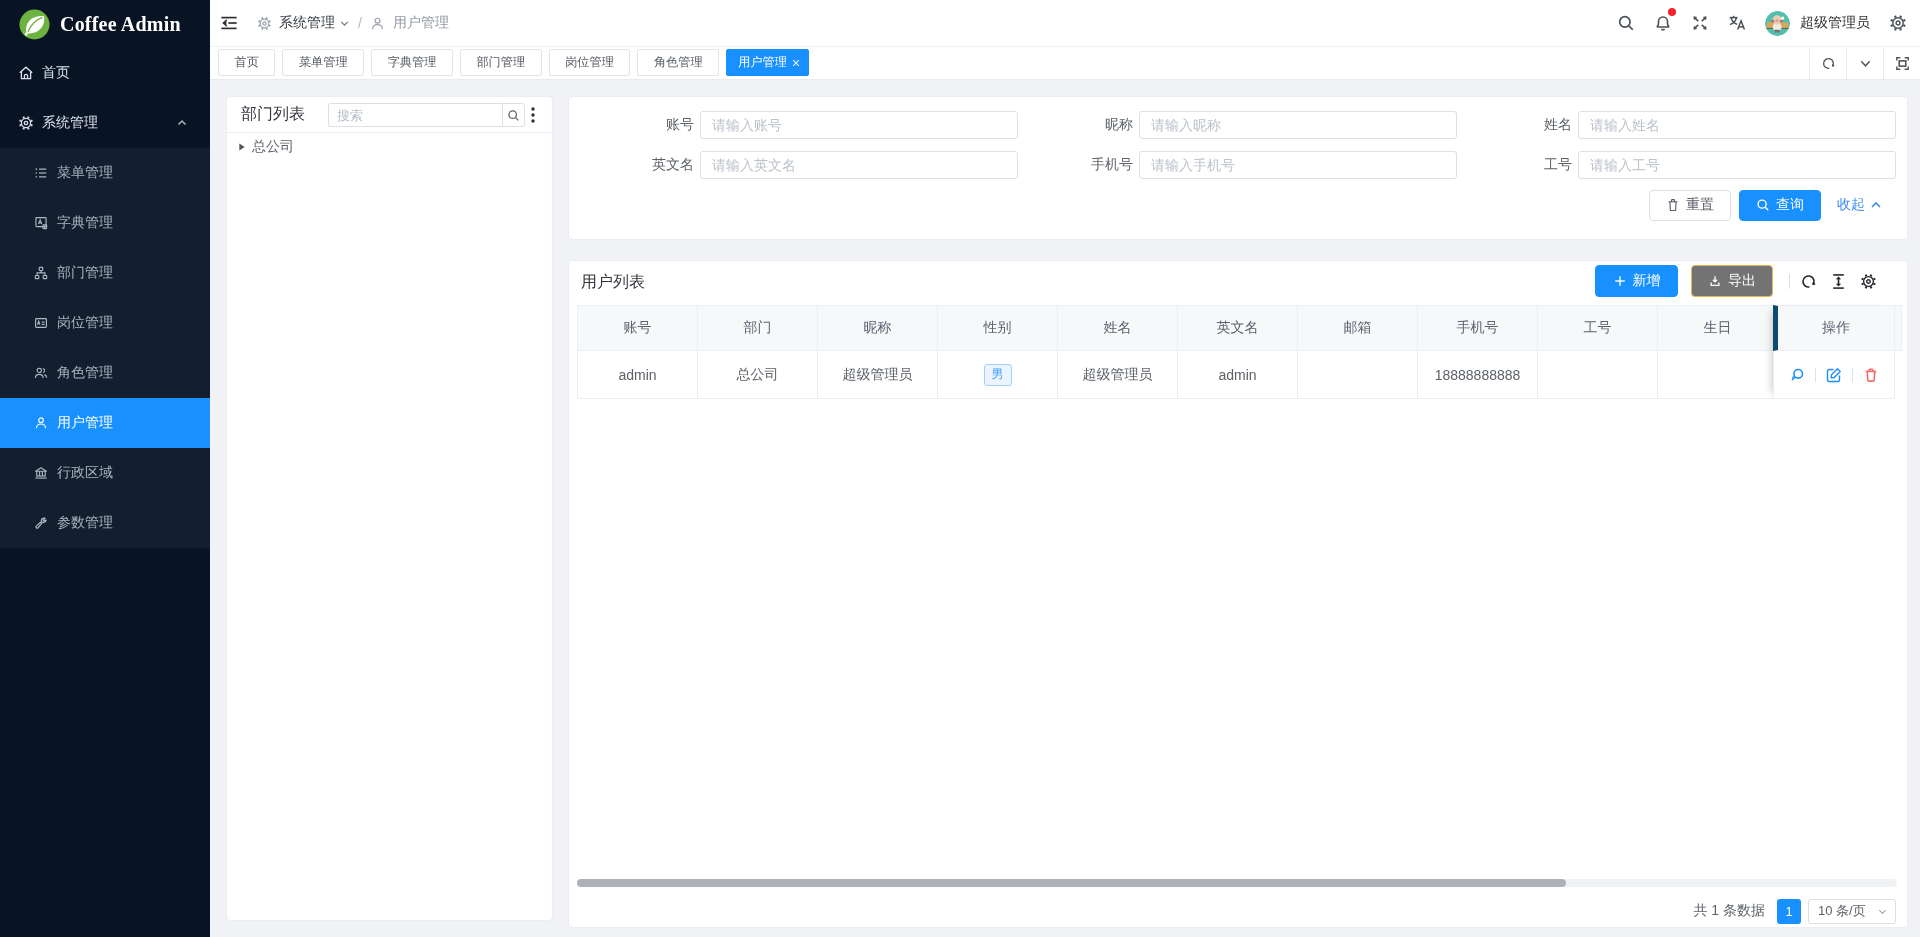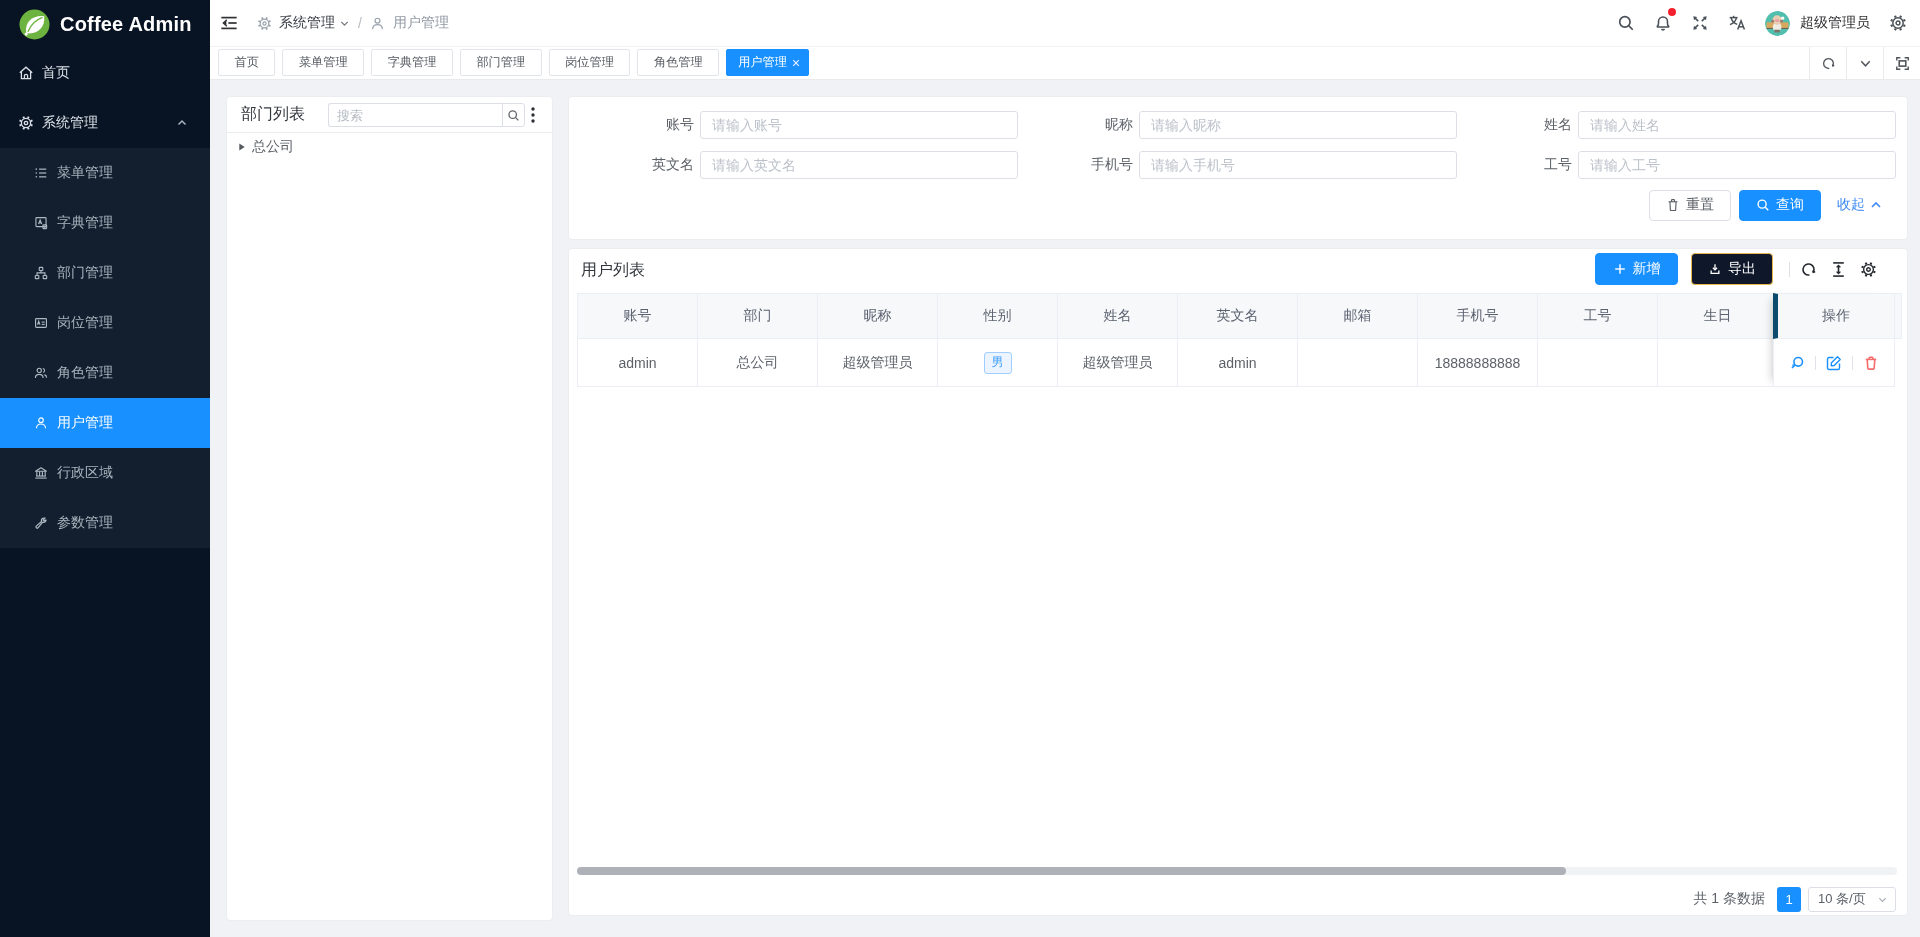--- a/index.html
+++ b/index.html
@@ -1,21 +1,21 @@
 <!DOCTYPE html>
 <html><head>
 <meta charset="utf-8">
 <style>
 * { margin:0; padding:0; box-sizing:border-box; }
 html,body { width:1920px; height:937px; overflow:hidden; }
 body { font-family:"Liberation Sans", sans-serif; font-size:14px; color:#303133; background:#f0f2f5; position:relative; }
 svg { display:block; }
 
 
-.sidebar { position:absolute; left:0; top:0; width:210px; height:937px; background:#081323; z-index:5; }
+.sidebar { position:absolute; left:0; top:0; width:210px; height:937px; background:#081323; z-index:5;font-family:Liberation Serif, serif; }
 .logo-row { height:48px; display:flex; align-items:center; padding-left:19px; }
 .logo-circle { width:31px; height:31px; }
 .logo-title { color:#fff; font-weight:700; font-size:20px; margin-left:10px; letter-spacing:0.2px; }
 .menu-item { height:50px; display:flex; align-items:center; padding-left:18px; color:#dbe1e8; font-size:14px; cursor:pointer; position:relative; }
 .menu-item .mi-icon { width:16px; height:16px; margin-right:8px; color:#dbe1e8; flex:0 0 auto; }
 .menu-item .mi-label { flex:1 1 auto; }
 .menu-item .mi-arrow { width:12px; height:12px; margin-right:22px; color:#aab3bd; }
 .submenu { background:#131f2f; }
 .submenu .menu-item { padding-left:34px; color:#a9b3bd; }
 .submenu .menu-item .mi-icon { color:#aeb8c2; width:14px; height:14px; margin-right:9px; }
@@ -46,21 +46,21 @@
 .tab.active { background:#1890ff; border-color:#1890ff; color:#fff; padding:0 8px 0 11px; }
 .tab .tab-x { width:8px; height:8px; margin-left:5px; color:#e8f2ff; }
 .tabbar-tools { margin-left:auto; display:flex; align-items:center; height:100%; }
 .tbt { width:37px; height:100%; display:flex; align-items:center; justify-content:center; border-left:1px solid #e8eaec; cursor:pointer; color:#50555b; }
 .tbt svg { width:15px; height:15px; }
 
 
 .card { position:absolute; background:#fff; border-radius:4px; border:1px solid #ebedf0; }
 .dept-card { left:226px; top:96px; width:327px; height:825px; }
 .search-card { left:568px; top:96px; width:1340px; height:144px; }
-.list-card { left:568px; top:248px; width:1340px; height:668px; }
+.list-card { left:568px; top:260px; width:1340px; height:668px; }
 
 
 .dept-head { position:absolute; left:0; top:0; right:0; height:36px; border-bottom:1px solid #eaecef; display:flex; align-items:center; }
 .dept-title { font-size:16px; color:#33373d; margin-left:14px; }
 .dept-search { position:absolute; left:101px; top:6px; width:197px; height:24px; display:flex; }
 .dept-search input { flex:1; min-width:0; height:24px; border:1px solid #dcdfe6; border-right:none; border-radius:3px 0 0 3px; outline:none; padding:0 8px; font-size:13px; color:#606266; font-family:inherit; }
 .dept-search input::placeholder { color:#b6bcc5; }
 .dept-search .ds-btn { width:23px; height:24px; border:1px solid #dcdfe6; border-radius:0 3px 3px 0; background:#fff; display:flex; align-items:center; justify-content:center; color:#5f646b; cursor:pointer; }
 .ds-btn svg { width:13px; height:13px; }
 .dept-kebab { position:absolute; right:11px; top:9px; width:16px; height:18px; color:#2c3036; cursor:pointer; }
@@ -78,21 +78,21 @@
 .btn-reset { width:82px; margin-right:8px; }
 .btn-primary { background:#1890ff; border-color:#1890ff; color:#fff; }
 .btn-search { width:82px; }
 .collapse-link { display:flex; align-items:center; color:#3d8af2; font-size:14px; margin-left:16px; cursor:pointer; }
 .collapse-link svg { width:12px; height:12px; margin-left:5px; }
 
 
 .lc-title { position:absolute; left:12px; top:11px; font-size:16px; color:#33373d; }
 .lc-tools { position:absolute; right:30px; top:4px; height:32px; display:flex; align-items:center; }
 .btn-add { width:83px; margin-right:13px; }
-.btn-warn { width:82px; background:#0f172a; border-color:#ecb64f; color:#fff; }
+.btn-warn { width:82px; background:#737373; border-color:#ecb64f; color:#fff; }
 .lc-divider { width:1px; height:15px; background:#dcdfe6; margin:0 10px 0 16px; }
 .lc-icon { width:17px; height:17px; color:#24282e; margin-right:13px; cursor:pointer; }
 .lc-icon:last-child { margin-right:0; }
 
 
 .tbl { position:absolute; left:8px; top:44px; width:1318px; }
 .tbl-head { display:flex; border-top:1px solid #ebeef5; border-left:1px solid #ebeef5; background:#f7f8fa; height:46px; }
 .th { width:120px; border-right:1px solid #ebeef5; border-bottom:1px solid #ebeef5; display:flex; align-items:center; justify-content:center; color:#5c6370; font-size:14px; }
 .tbl-body-row { display:flex; border-left:1px solid #ebeef5; background:#fff; height:48px; }
 .td { width:120px; border-right:1px solid #ebeef5; border-bottom:1px solid #ebeef5; display:flex; align-items:center; justify-content:center; color:#5d6269; font-size:14px; }

